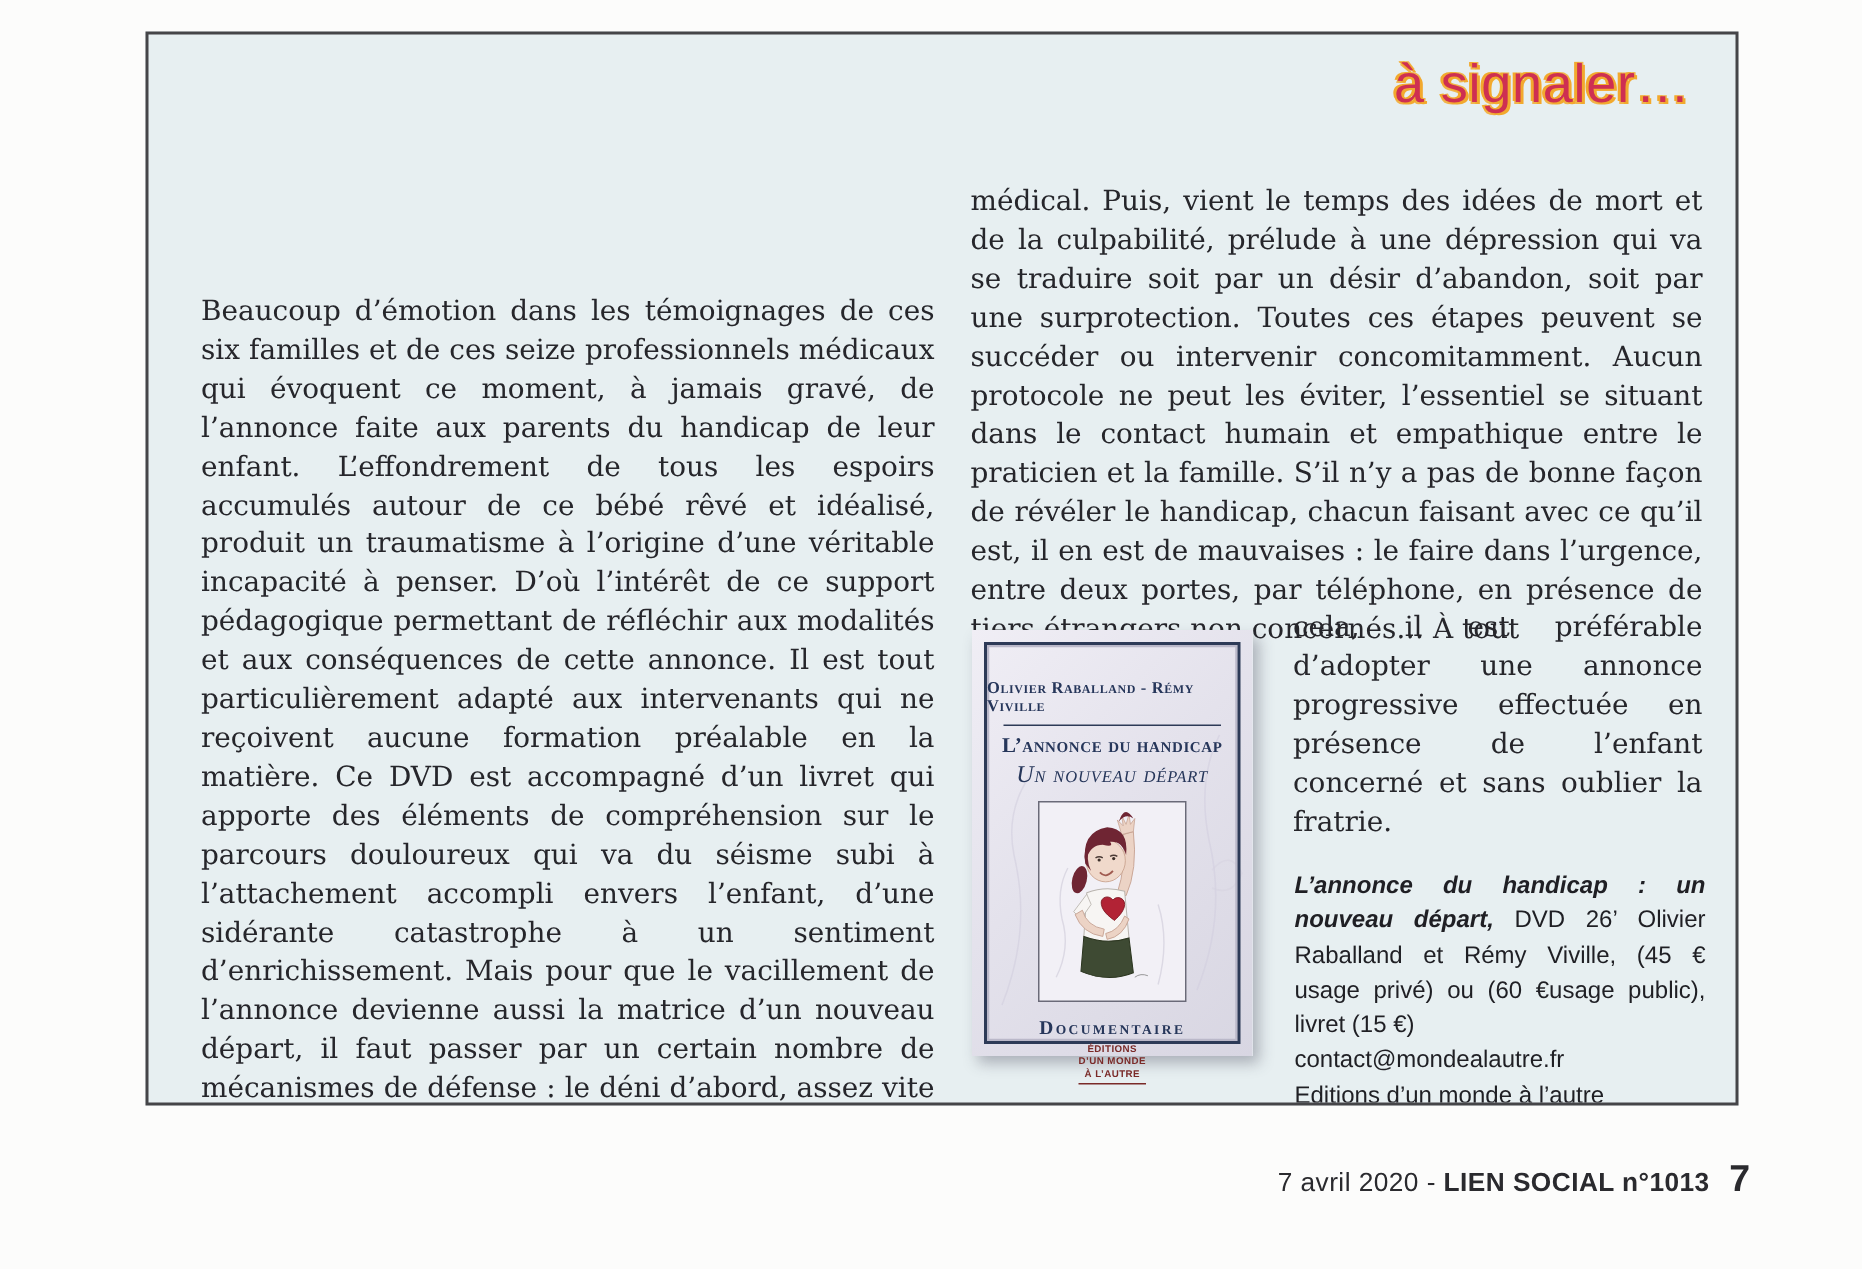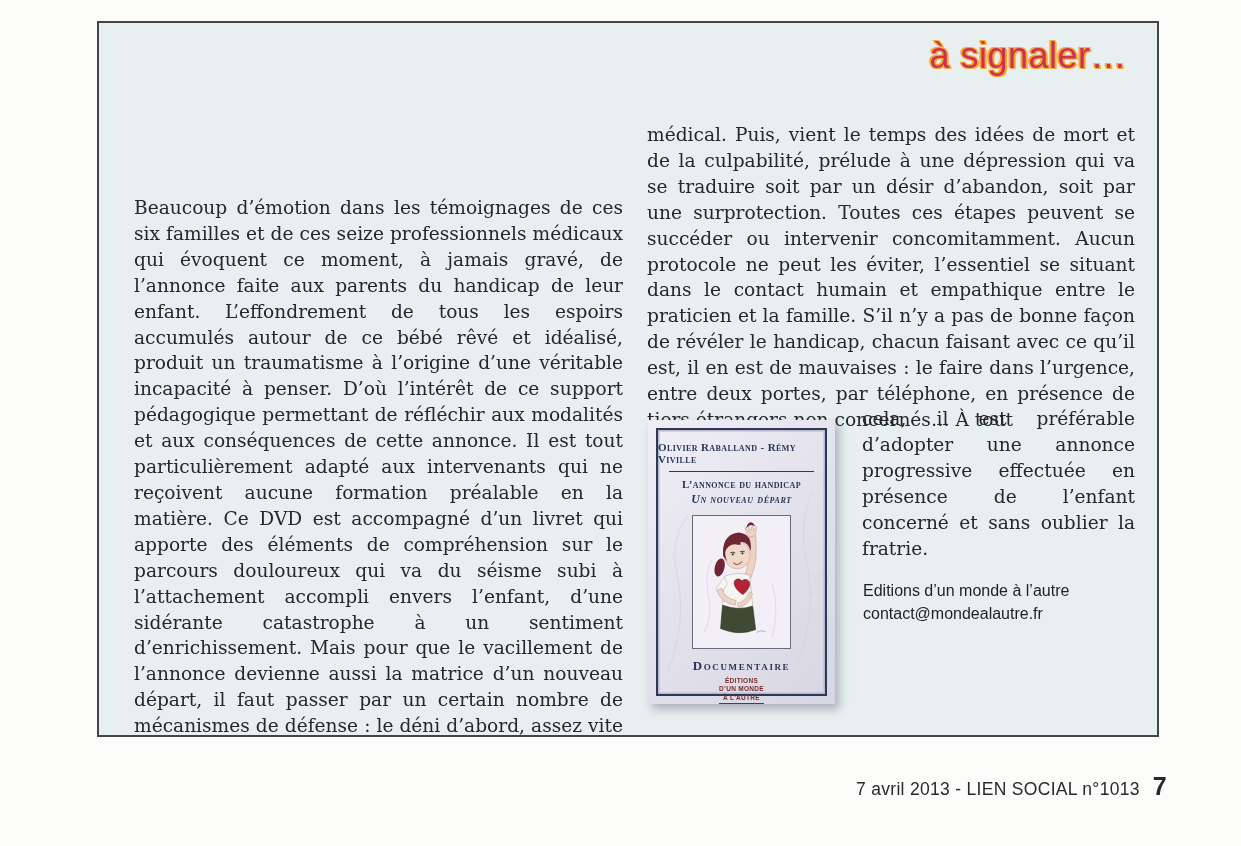--- a/index.html
+++ b/index.html
@@ -45,35 +45,35 @@
     box-shadow:4px 5px 9px rgba(60,60,80,0.35);
   }
   .dvd-sketch{position:absolute;inset:0;width:100%;height:100%;}
   .dvd-frame{
     position:absolute;left:8px;top:8px;right:8px;bottom:8px;
     border:2px solid #2d3a57;
     box-shadow:inset 0 0 0 1.5px #bab8c9;
     display:flex;flex-direction:column;align-items:center;
   }
   .dvd-authors{
-    margin-top:11px;
+    margin-top:23px;
     font-family:"Liberation Serif",serif;
     font-variant:small-caps;font-weight:bold;
     font-size:11px;letter-spacing:0.4px;color:#26365a;
   }
   .dvd-rule{width:87%;border-top:1.5px solid #2d3a57;margin:6px 0 6px;}
   .dvd-title{
     font-family:"Liberation Serif",serif;
     font-variant:small-caps;font-weight:bold;
-    font-size:11px;letter-spacing:0.4px;color:#26365a;
+    font-size:14px;letter-spacing:0.4px;color:#26365a;
   }
   .dvd-subtitle{
     font-family:"Liberation Serif",serif;
-    font-variant:small-caps;font-weight:bold;font-style:italic;
-    font-size:12px;letter-spacing:0.6px;color:#26365a;margin-top:2px;
+    font-variant:small-caps;font-weight:normal;font-style:italic;
+    font-size:16px;letter-spacing:0.6px;color:#26365a;margin-top:2px;
   }
   .dvd-art{
     width:97px;height:132px;margin-top:8px;
     border:1px solid #6a6a78;
     background:#f2f0f6;
   }
   .dvd-art svg{display:block;width:100%;height:100%;}
   .dvd-genre{
     margin-top:9px;
     font-family:"Liberation Serif",serif;
@@ -93,21 +93,21 @@
     font-size:16px;line-height:23.3px;color:#1f1f24;
   }
   .caption p{margin:0;text-align:justify;}
   .caption-lead{font-weight:bold;font-style:italic;}
   
   .footer{
     position:absolute;top:772px;right:74px;
     font-size:17.5px;color:#2a2a2e;letter-spacing:0.3px;
     white-space:pre;
   }
-  .footer-mag{font-weight:normal;}
+  .footer-mag{font-weight:bold;}
   .footer-page{font-weight:bold;font-size:25px;margin-left:13px;}
 </style>
 </head>
 <body>
 
 <div class="panel">
 
   <div class="signaler">à signaler…</div>
 
 
@@ -156,19 +156,20 @@
       <div class="dvd-genre">Documentaire</div>
       <div class="dvd-pub">
         <div>Éditions</div>
         <div>d’un monde</div>
         <div>à l’autre</div>
       </div>
     </div>
   </div>
 
   <div class="caption">
+    <p><span class="caption-lead">L’annonce du handicap : un nouveau départ,</span><span> DVD 26’ Olivier Raballand et Rémy Viville, (45 € usage privé) ou (60 €usage public), livret (15 €)</span></p>
+    <div>contact@mondealautre.fr</div>
     <div>Editions d’un monde à l’autre</div>
-    <div>contact@mondealautre.fr</div>
   </div>
 
 </div>
 
-<div class="footer"><span>7 avril 2013</span><span> - </span><span class="footer-mag">LIEN SOCIAL n°1013</span><span class="footer-page">7</span></div>
+<div class="footer"><span>7 avril 2020</span><span> - </span><span class="footer-mag">LIEN SOCIAL n°1013</span><span class="footer-page">7</span></div>
 
 </body></html>

